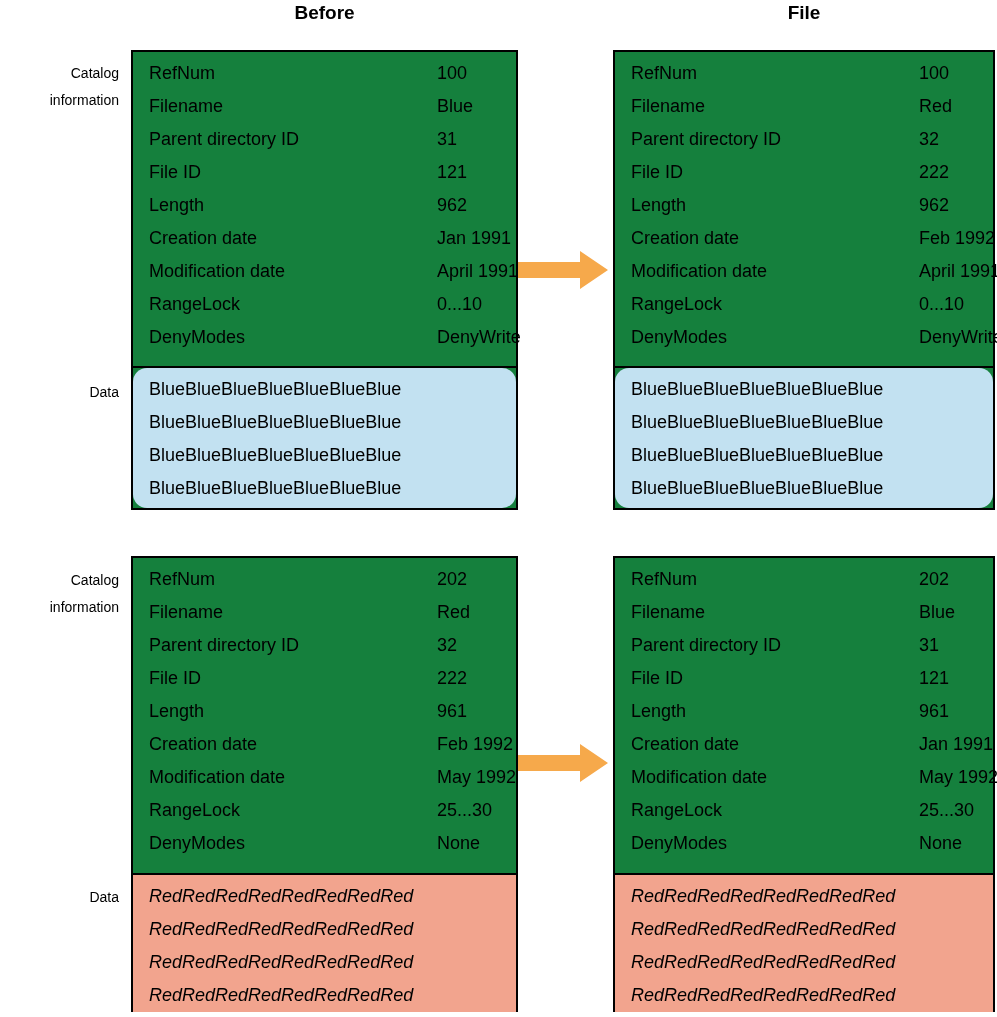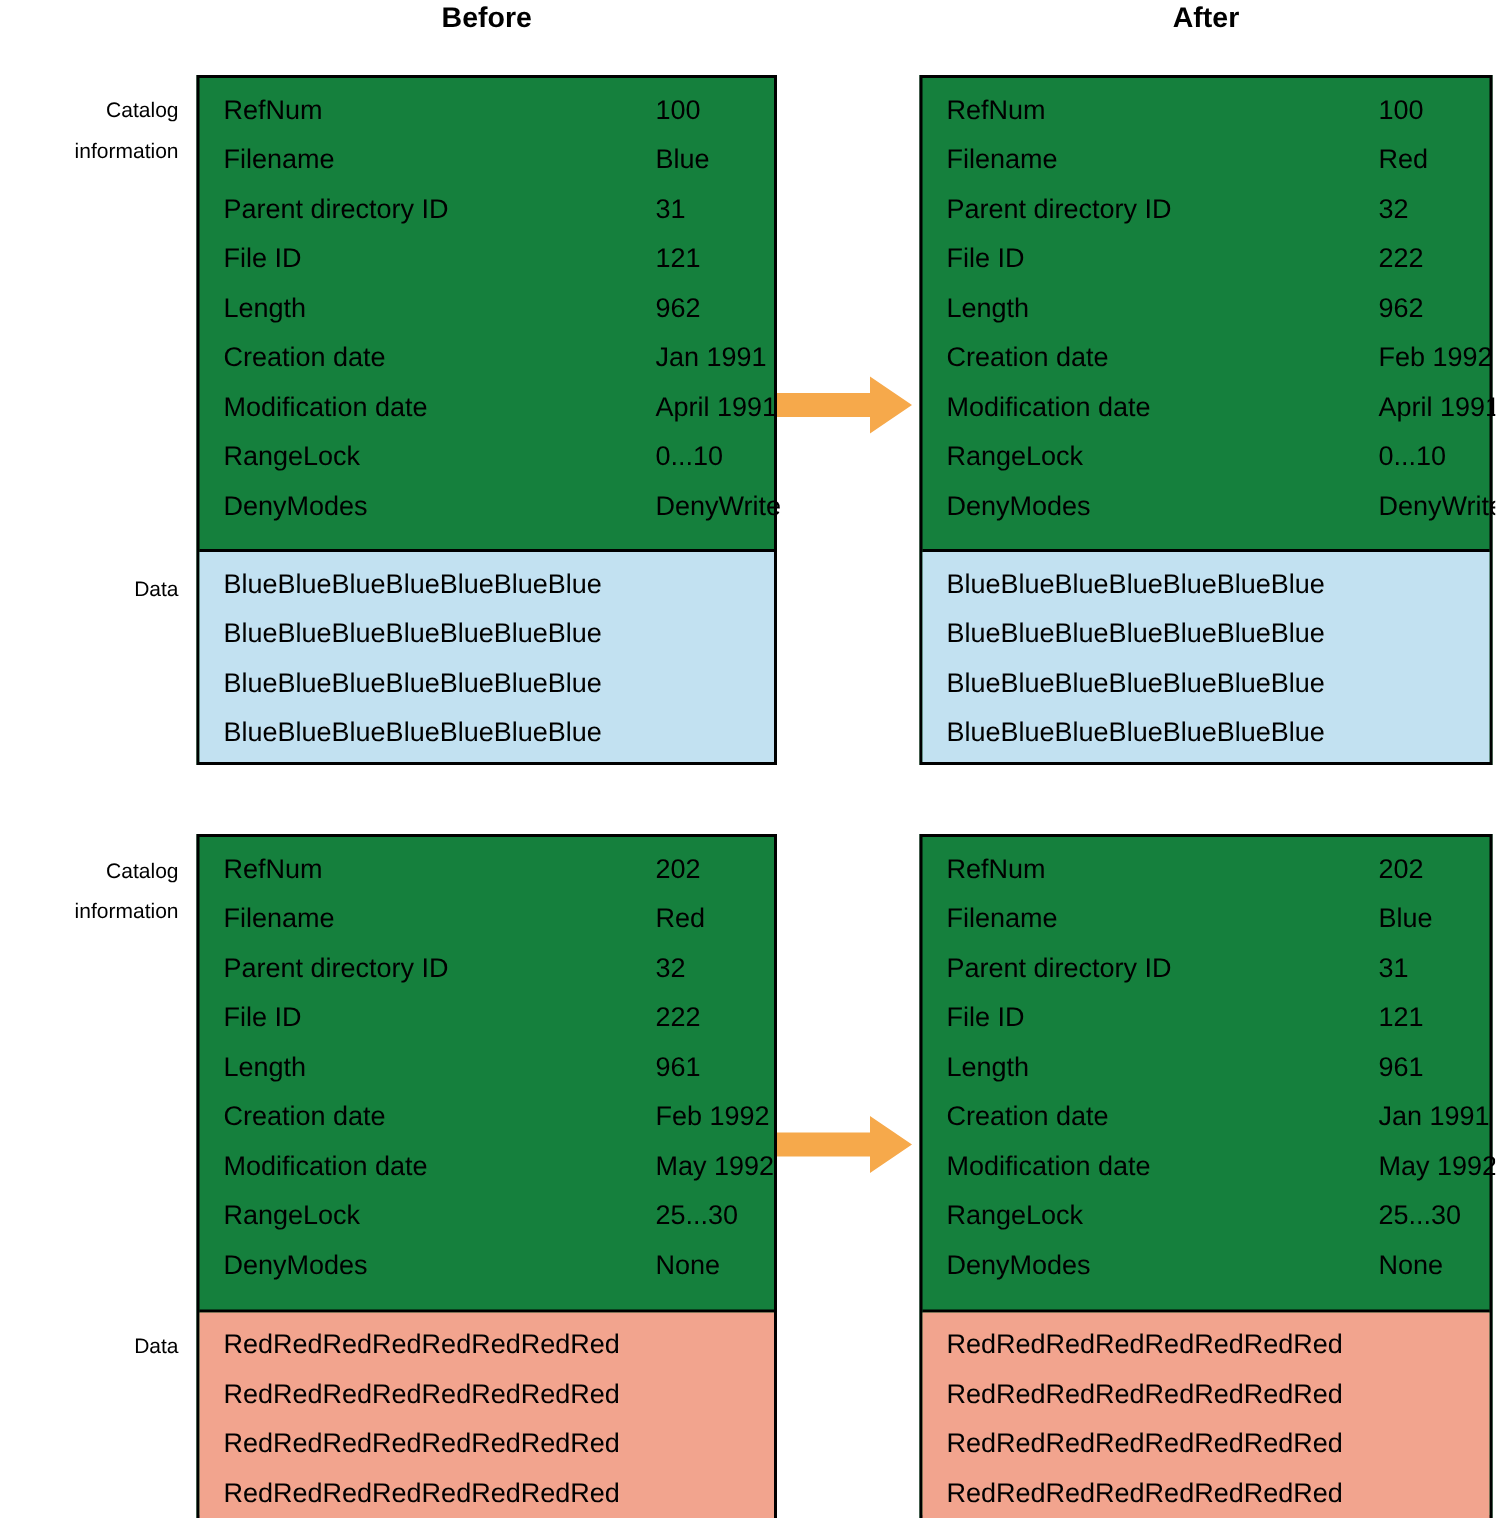--- a/index.html
+++ b/index.html
@@ -38,36 +38,36 @@
     padding:5px 0 0 16px;flex:none;
   }
   .panel-top .catalog{height:316px;}
   .panel-bottom .catalog{height:317px;}
 
   .row{display:flex;line-height:33px;font-size:18px;white-space:nowrap;}
   .row .lbl{width:244px;flex:none;}
   .row .val{flex:1;margin-left:44px;}
 
   .data{flex:1;box-sizing:border-box;padding:5px 0 0 16px;}
-  .data.blue{background:var(--blue-bg);}
-  .data.red{background:var(--red-bg);}
+  .data.blue{background:var(--blue-bg);border-radius:14px;}
+  .data.red{background:var(--red-bg);font-style:italic;}
   .data-line{line-height:33px;font-size:18px;white-space:nowrap;}
 
   .arrow{position:absolute;width:90px;height:44px;}
   #arrow-top{left:518px;top:248px;}
   #arrow-bottom{left:518px;top:741px;}
   .arrow path{fill:var(--arrow-color);}
 </style>
 </head>
 <body>
 
 <div class="canvas">
 
   <div class="col-header" id="hdr-before">Before</div>
-  <div class="col-header" id="hdr-after">After</div>
+  <div class="col-header" id="hdr-after">File</div>
 
   <div class="side-label" id="lbl-catalog-top">Catalog information</div>
   <div class="side-label" id="lbl-data-top">Data</div>
   <div class="side-label" id="lbl-catalog-bottom">Catalog information</div>
   <div class="side-label" id="lbl-data-bottom">Data</div>
 
   <div class="panel panel-top" id="panel-blue-before">
     <div class="catalog">
       <div class="row">
           <span class="lbl">RefNum</span>

